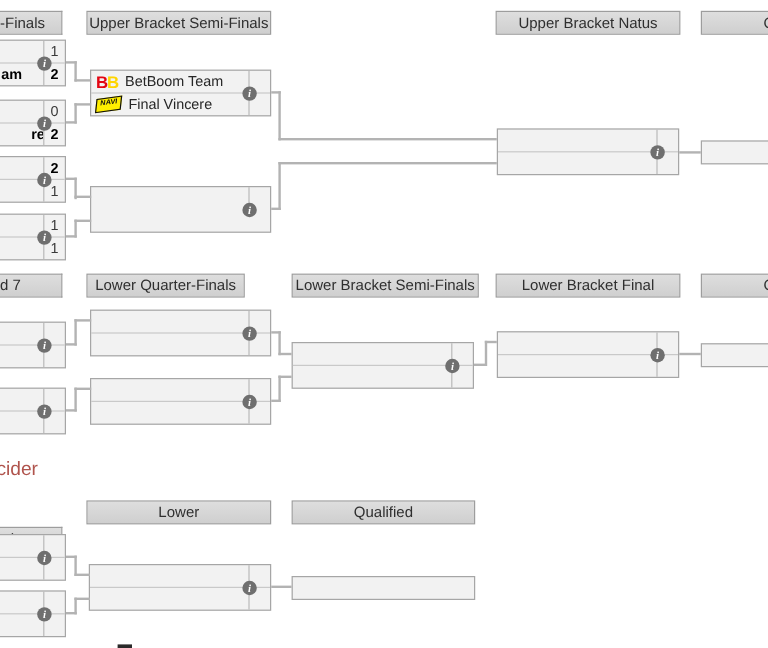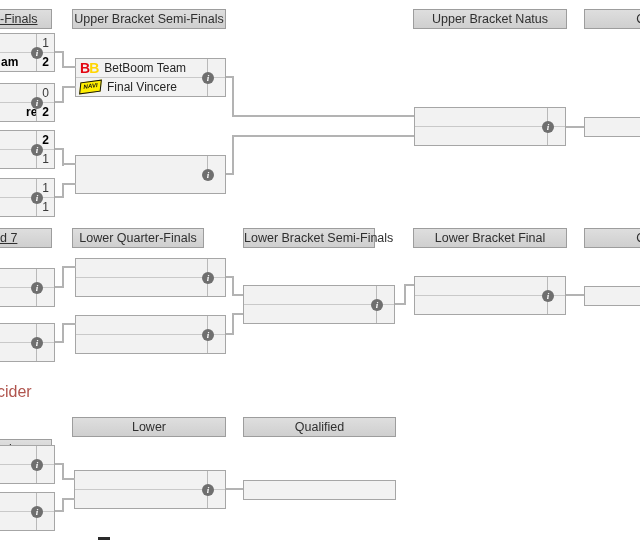--- a/index.html
+++ b/index.html
@@ -4,21 +4,21 @@
 <style>
   html,body{margin:0;padding:0;}
   .canvas{position:relative;width:640px;height:540px;overflow:hidden;background:#ffffff;
           font-family:"Liberation Sans",sans-serif;}
 
   
   .hdr{position:absolute;height:20px;box-sizing:border-box;
        background:linear-gradient(#dedede,#cfcfcf);
        border:1px solid #9d9d9d;font-size:12.5px;color:#2f2f2f;
        text-align:center;line-height:18px;white-space:nowrap;overflow:visible;}
-  .hdr-cut{text-align:right;border-left:none;text-decoration:underline;}
+  .hdr-cut{text-align:right;border-left:none;}
 
   
   .match{position:absolute;background:#f2f2f2;border:1px solid #a6a6a6;box-sizing:border-box;}
   .row{height:18px;display:flex;align-items:stretch;}
   .row-top{border-bottom:1px solid #c9c9c9;}
   .cell-main{flex:1;display:flex;align-items:center;overflow:hidden;padding-left:4px;}
   .cell-score{flex:0 0 17px;width:17px;border-left:1px solid #b9b9b9;text-align:center;
               font-size:12px;line-height:18px;color:#3a3a3a;}
   .w{font-weight:bold;color:#000;}
   .frag{font-weight:bold;font-size:12px;color:#000;white-space:nowrap;}
@@ -54,21 +54,21 @@
 
 <div class="canvas">
 
   <div class="hdr hdr-cut" style="left:0;top:9px;width:52px;padding-right:19px;">-Finals</div>
   <div class="hdr" style="left:72px;top:9px;width:154px;">Upper Bracket Semi-Finals</div>
   <div class="hdr" style="left:413px;top:9px;width:154px;">Upper Bracket Natus</div>
   <div class="hdr" style="left:584px;top:9px;width:154px;">Qualified</div>
 
   <div class="hdr hdr-cut" style="left:0;top:228px;width:52px;padding-right:35px;">d 7</div>
   <div class="hdr" style="left:72px;top:228px;width:132px;">Lower Quarter-Finals</div>
-  <div class="hdr" style="left:243px;top:228px;width:132px;">Lower Bracket Semi-Finals</div>
+  <div class="hdr" style="left:243px;top:228px;width:156px;">Lower Bracket Semi-Finals</div>
   <div class="hdr" style="left:413px;top:228px;width:154px;">Lower Bracket Final</div>
   <div class="hdr" style="left:584px;top:228px;width:154px;">Qualified</div>
 
   <div class="match" style="left:-99px;top:33px;width:154px;height:39px;">
     <div class="row row-top">
       <div class="cell-main"></div>
       <div class="cell-score">1</div>
     </div>
     <div class="row">
       <div class="cell-main">

